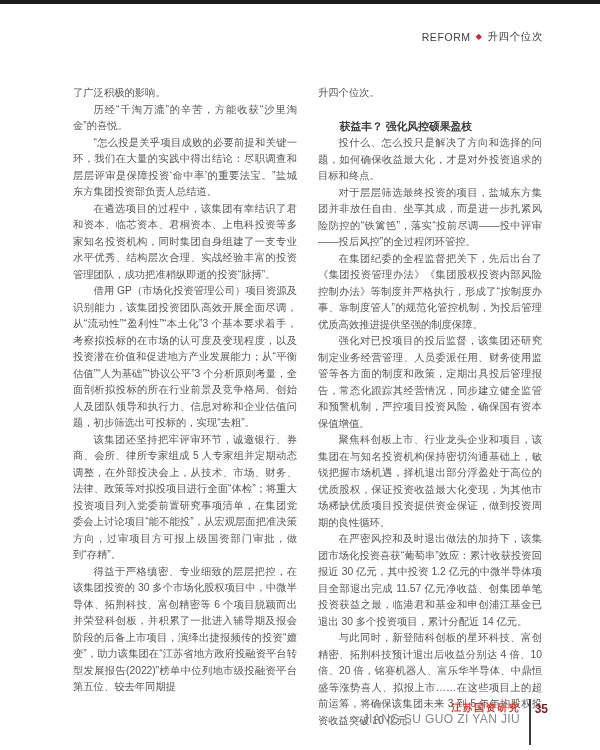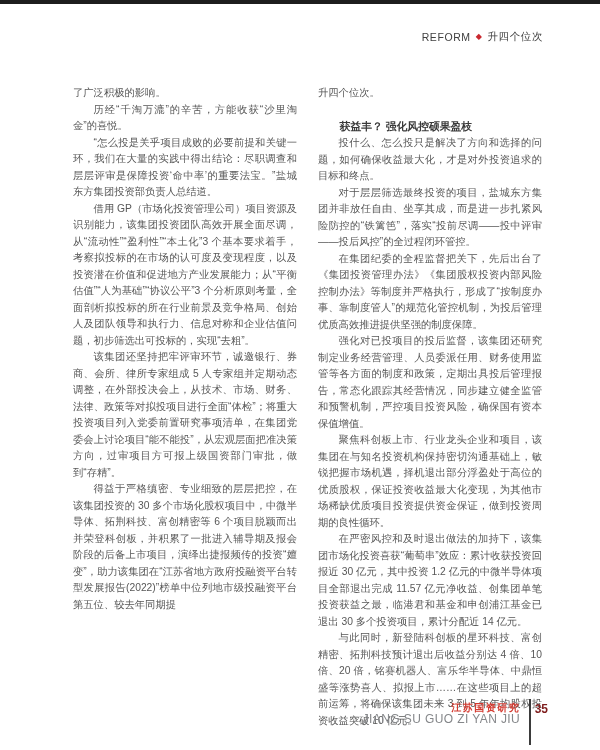--- a/index.html
+++ b/index.html
@@ -82,20 +82,21 @@
     <span class="diamond">◆</span>
     <span class="section">升四个位次</span>
   </div>
 
   <div class="columns">
 
     <div class="col">
       <p class="cont">了广泛积极的影响。</p>
       <p>历经“千淘万漉”的辛苦，方能收获“沙里淘金”的喜悦。</p>
       <p>“怎么投是关乎项目成败的必要前提和关键一环，我们在大量的实践中得出结论：尽职调查和层层评审是保障投资‘命中率’的重要法宝。”盐城东方集团投资部负责人总结道。</p>
+      <p>在遴选项目的过程中，该集团有幸结识了君和资本、临芯资本、君桐资本、上电科投资等多家知名投资机构，同时集团自身组建了一支专业水平优秀、结构层次合理、实战经验丰富的投资管理团队，成功把准稍纵即逝的投资“脉搏”。</p>
       <p>借用 GP（市场化投资管理公司）项目资源及识别能力，该集团投资团队高效开展全面尽调，从“流动性”“盈利性”“本土化”3 个基本要求着手，考察拟投标的在市场的认可度及变现程度，以及投资潜在价值和促进地方产业发展能力；从“平衡估值”“人为基础”“协议公平”3 个分析原则考量，全面剖析拟投标的所在行业前景及竞争格局、创始人及团队领导和执行力、信息对称和企业估值问题，初步筛选出可投标的，实现“去粗”。</p>
       <p>该集团还坚持把牢评审环节，诚邀银行、券商、会所、律所专家组成 5 人专家组并定期动态调整，在外部投决会上，从技术、市场、财务、法律、政策等对拟投项目进行全面“体检”；将重大投资项目列入党委前置研究事项清单，在集团党委会上讨论项目“能不能投”，从宏观层面把准决策方向，过审项目方可报上级国资部门审批，做到“存精”。</p>
       <p>得益于严格缜密、专业细致的层层把控，在该集团投资的 30 多个市场化股权项目中，中微半导体、拓荆科技、富创精密等 6 个项目脱颖而出并荣登科创板，并积累了一批进入辅导期及报会阶段的后备上市项目，演绎出捷报频传的投资“嬗变”，助力该集团在“江苏省地方政府投融资平台转型发展报告(2022)”榜单中位列地市级投融资平台第五位、较去年同期提</p>
     </div>
 
     <div class="col">
       <p class="cont">升四个位次。</p>
       <h3>获益丰？ 强化风控硕果盈枝</h3>
       <p>投什么、怎么投只是解决了方向和选择的问题，如何确保收益最大化，才是对外投资追求的目标和终点。</p>
       <p>对于层层筛选最终投资的项目，盐城东方集团并非放任自由、坐享其成，而是进一步扎紧风险防控的“铁篱笆”，落实“投前尽调——投中评审——投后风控”的全过程闭环管控。</p>

